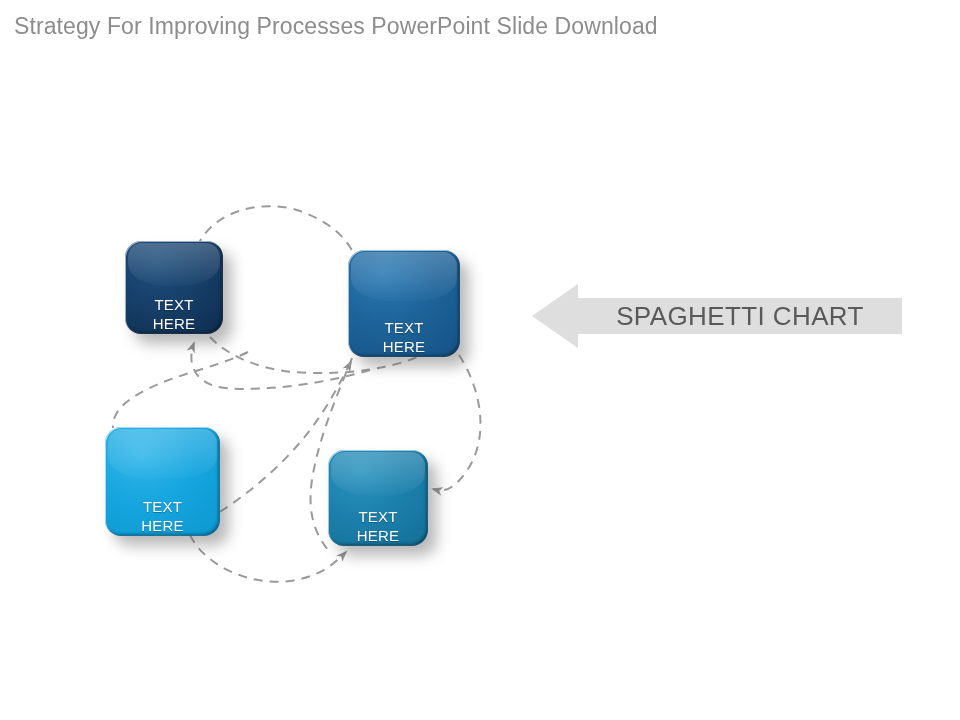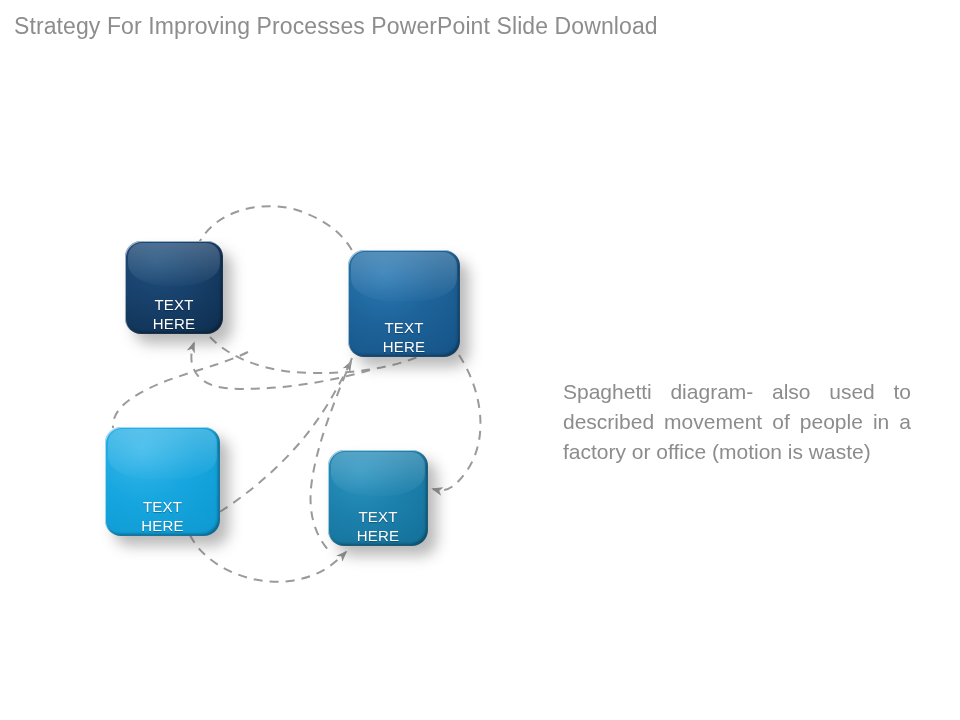--- a/index.html
+++ b/index.html
@@ -214,16 +214,21 @@
 
     <div class="proc-box" id="box-3">
       <span class="box-label"><span>TEXT</span><br><span>HERE</span></span>
     </div>
 
     <div class="proc-box" id="box-4">
       <span class="box-label"><span>TEXT</span><br><span>HERE</span></span>
     </div>
   </div>
 
-
-  <div id="description">Spaghetti diagram- also used to described movement of people in a factory or office (motion is waste)</div>
+  <div id="banner-arrow">
+    <svg viewBox="0 0 370 70" xmlns="http://www.w3.org/2000/svg">
+      <path d="M 0 35 L 46 3 L 46 17 L 370 17 L 370 53 L 46 53 L 46 67 Z" fill="#dedede"></path>
+    </svg>
+    <div id="banner-label">SPAGHETTI CHART</div>
+  </div>
+
 
 </div>
 
 </body></html>

